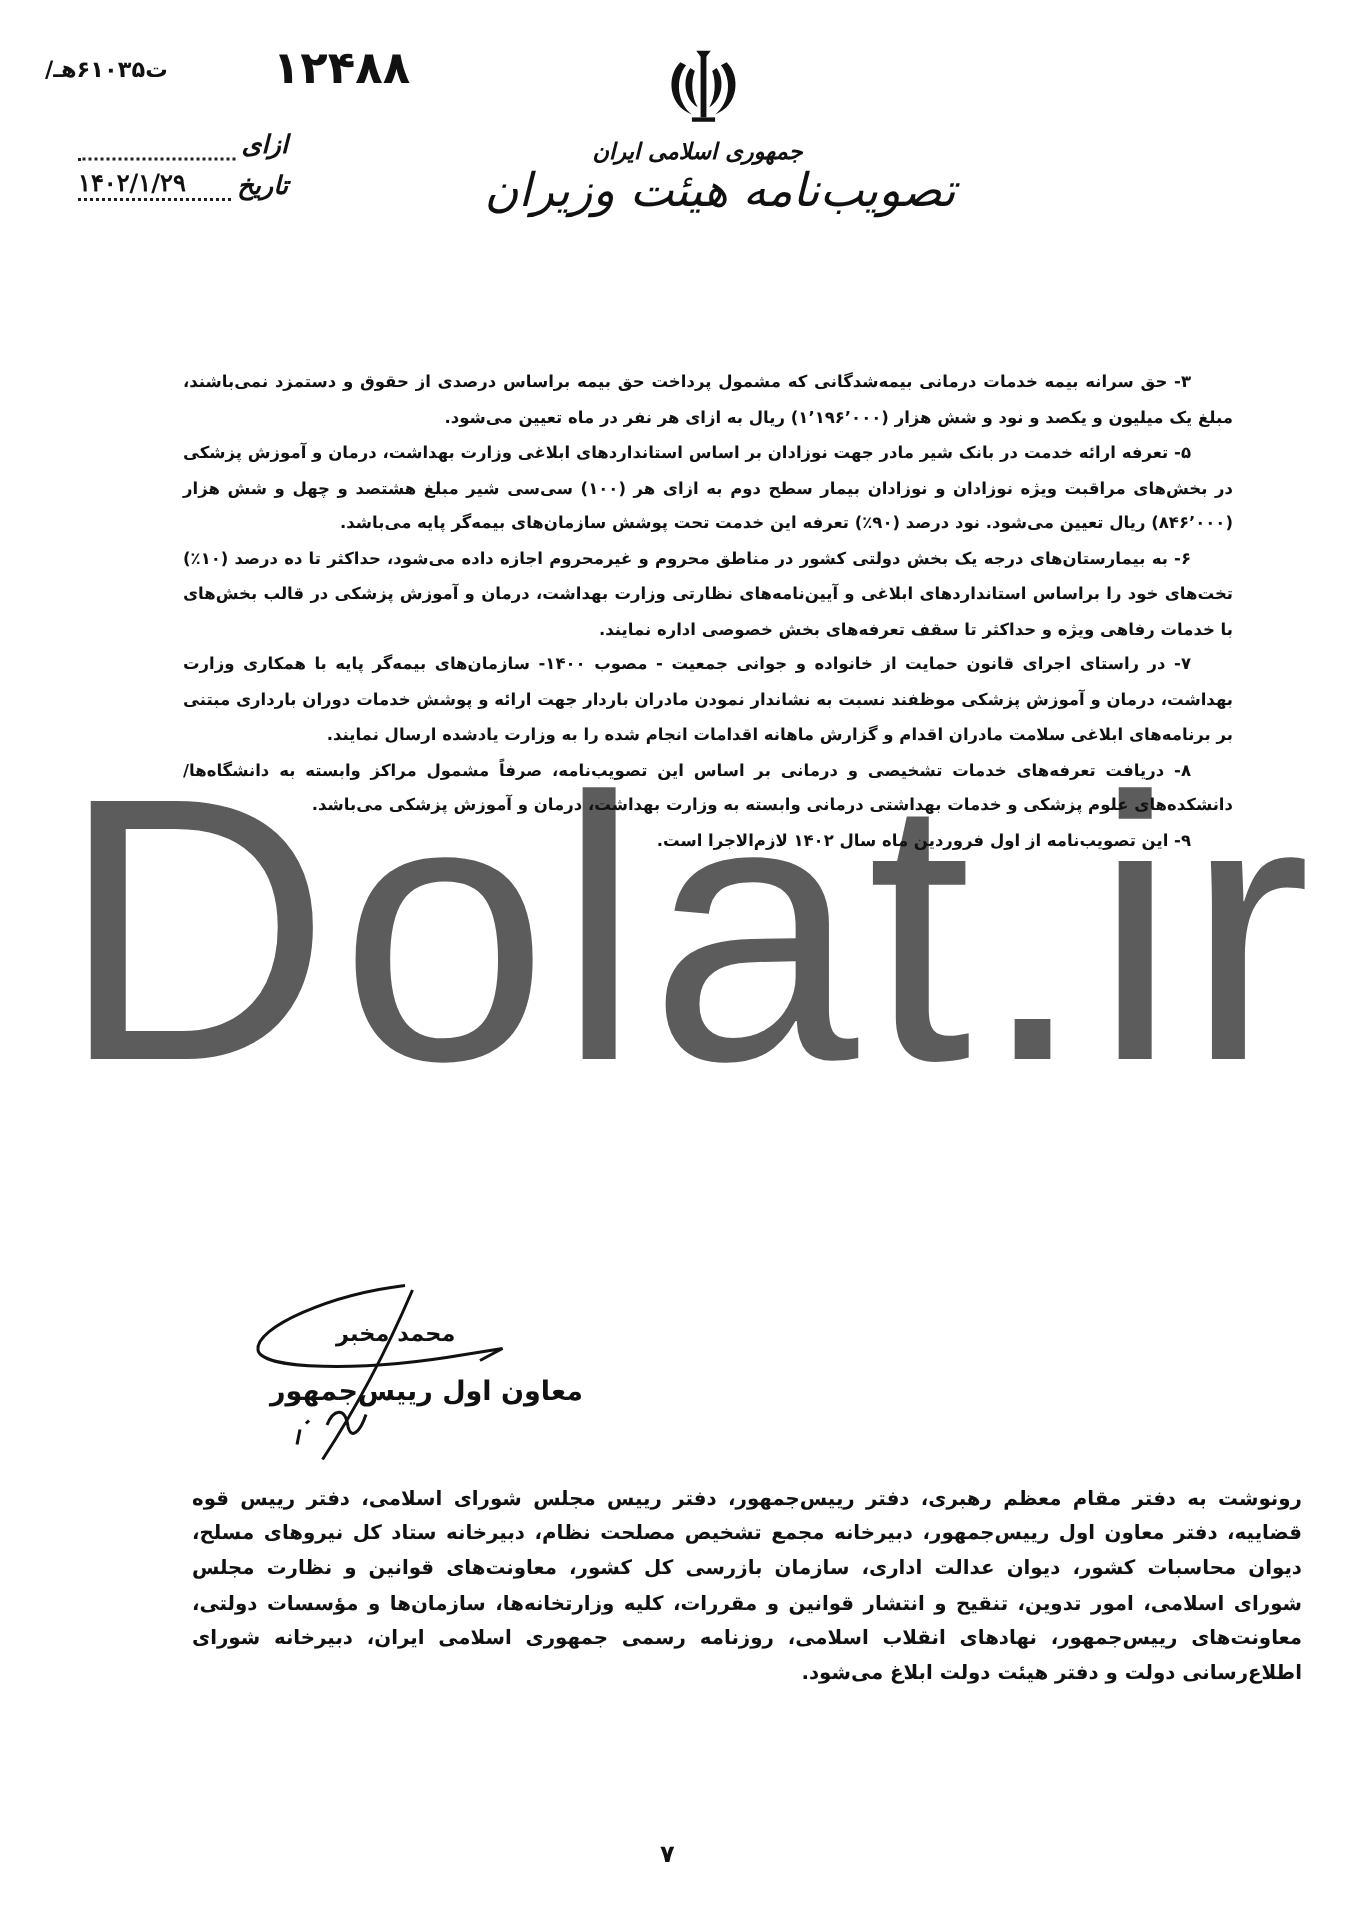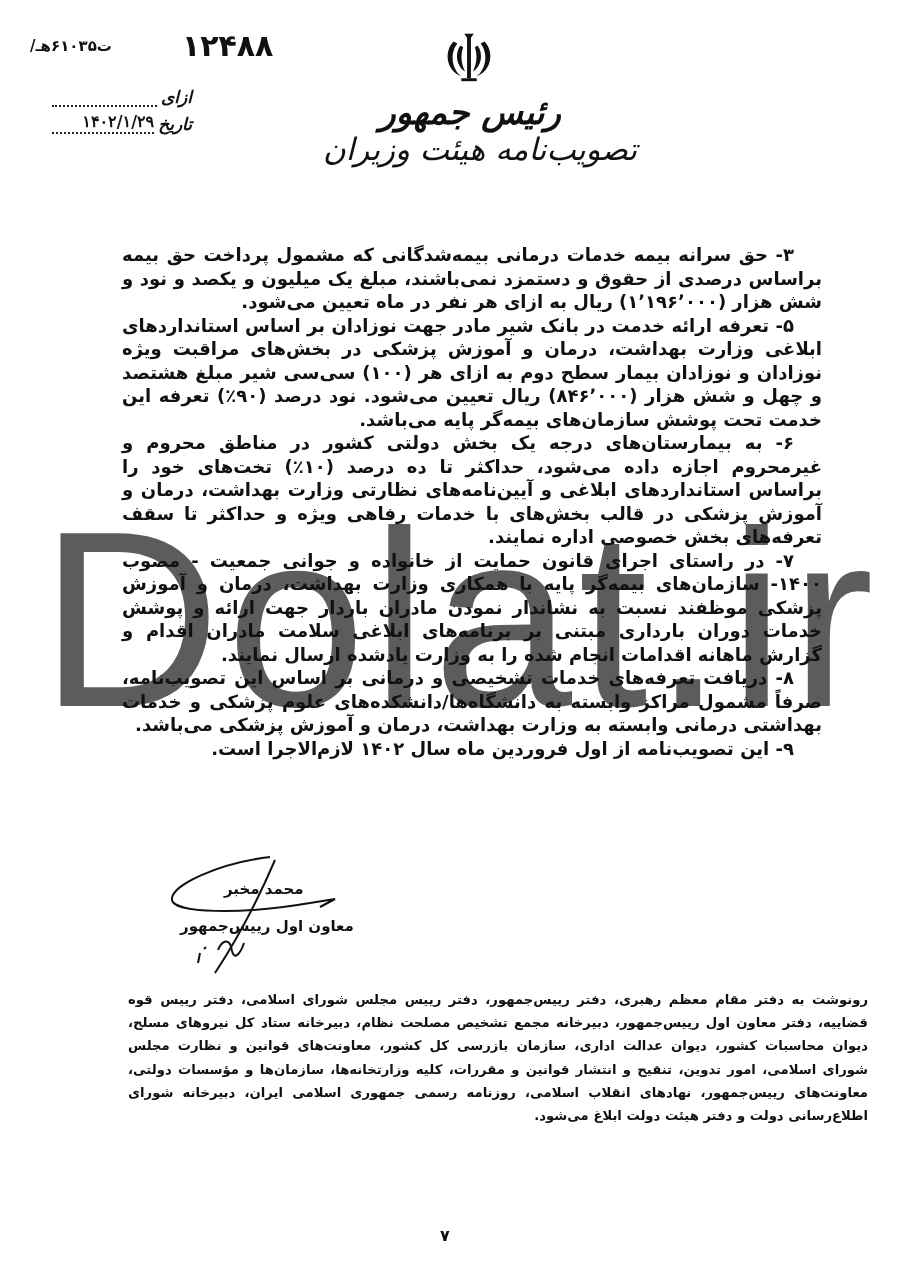--- a/index.html
+++ b/index.html
@@ -12,34 +12,34 @@
     font-family:"Liberation Sans", sans-serif; font-size:250px; line-height:240px;
     color:#404040; letter-spacing:6px; z-index:0; white-space:nowrap; user-select:none;
     opacity:0.85;
   }
   .topleft { position:absolute; left:30px; top:28px; direction:rtl; z-index:2; }
   .ref-line { display:flex; align-items:center; gap:22px; direction:ltr; }
   .big-num { font-family:"DejaVu Sans", sans-serif; font-weight:bold; font-size:30px; letter-spacing:3px;margin-left:48px; }
   .small-ref { font-size:15px; font-weight:bold; }
   .field-row { position:absolute; left:52px; direction:rtl; width:140px; display:flex; align-items:flex-end; gap:4px; font-family:"DejaVu Serif", serif; font-style:italic; font-weight:bold; z-index:2;}
   .field-row .lbl { font-size:17px; }
-  .field-row .val { flex:1; border-bottom:2px dotted #222; font-size:16px; text-align:right; direction:rtl; padding-bottom:1px; min-height:18px; font-style:normal;}
+  .field-row .val { flex:1; border-bottom:2px dotted #222; font-size:16px; text-align:left; direction:rtl; padding-bottom:1px; min-height:18px; font-style:normal;}
   .emblem { position:absolute; left:440px; top:28px; width:58px; height:58px; z-index:2; }
   .header-block { position:absolute; left:300px; top:92px; width:350px; text-align:center; direction:rtl; z-index:2; }
   .hdr-country { font-family:"DejaVu Serif", serif; font-style:italic; font-weight:bold; font-size:15px; margin-right:20px;}
   .hdr-office { font-family:"DejaVu Serif", serif; font-style:italic; font-weight:bold; font-size:34px; line-height:40px; margin-right:10px;}
   .hdr-decree { font-family:"DejaVu Serif", serif; font-style:italic; font-weight:normal; font-size:31px; line-height:34px; margin-right:-10px;}
   .body-text {
     position:absolute; left:122px; top:243px; width:700px; direction:rtl; text-align:justify;
-    font-family:"DejaVu Sans", sans-serif; font-weight:bold; font-size:18px; line-height:23.5px; z-index:2;
+    font-family:"DejaVu Sans", sans-serif; font-weight:bold; font-size:11px; line-height:23.5px; z-index:2;
   }
   .para { margin:0; text-indent:28px; }
   .signature { position:absolute; left:160px; top:855px; width:220px; height:120px; z-index:2;text-align:right; }
   .sig-name { position:absolute; left:64px; top:25px; direction:rtl; font-weight:bold; font-size:15px; }
-  .sig-title { position:absolute; left:20px; top:62px; direction:rtl; font-weight:bold; font-size:15px; white-space:nowrap;}
+  .sig-title { position:absolute; left:20px; top:62px; direction:rtl; font-weight:bold; font-size:18px; white-space:nowrap;}
   .sig-svg { position:absolute; left:0; top:0; }
   .cc-text {
     position:absolute; left:128px; top:988px; width:740px; direction:rtl; text-align:justify;
     font-weight:bold; font-size:13.2px; line-height:23.2px; z-index:2;
   }
   .page-num { position:absolute; left:440px; top:1226px; font-weight:bold; font-size:16px; z-index:2;}
 </style>
 </head>
 <body>
 
@@ -65,21 +65,21 @@
   <path d="M14 14 C4 24 6 44 22 50 C12 42 10 26 18 16 Z" fill="#111"></path>
   <path d="M46 14 C56 24 54 44 38 50 C48 42 50 26 42 16 Z" fill="#111"></path>
   <path d="M21 18 C15 26 17 40 26 45 C22 38 21 28 24 20 Z" fill="#111"></path>
   <path d="M39 18 C45 26 43 40 34 45 C38 38 39 28 36 20 Z" fill="#111"></path>
   <rect x="28" y="8" width="4" height="44" fill="#111"></rect>
   <path d="M25 6 L35 6 L32 10 L28 10 Z" fill="#111"></path>
   <rect x="22" y="52" width="16" height="3" fill="#111"></rect>
 </svg>
 
 <div class="header-block">
-  <div class="hdr-office">رئیس جمهور</div>
+  <div class="hdr-country">جمهوری اسلامی ایران</div>
   <div class="hdr-decree">تصویب‌نامه هیئت وزیران</div>
 </div>
 
 <div class="body-text">
   <p class="para">۳- حق سرانه بیمه خدمات درمانی بیمه‌شدگانی که مشمول پرداخت حق بیمه براساس درصدی از حقوق و دستمزد نمی‌باشند، مبلغ یک میلیون و یکصد و نود و شش هزار (۱٬۱۹۶٬۰۰۰) ریال به ازای هر نفر در ماه تعیین می‌شود.</p>
   <p class="para">۵- تعرفه ارائه خدمت در بانک شیر مادر جهت نوزادان بر اساس استانداردهای ابلاغی وزارت بهداشت، درمان و آموزش پزشکی در بخش‌های مراقبت ویژه نوزادان و نوزادان بیمار سطح دوم به ازای هر (۱۰۰) سی‌سی شیر مبلغ هشتصد و چهل و شش هزار (۸۴۶٬۰۰۰) ریال تعیین می‌شود. نود درصد (۹۰٪) تعرفه این خدمت تحت پوشش سازمان‌های بیمه‌گر پایه می‌باشد.</p>
   <p class="para">۶- به بیمارستان‌های درجه یک بخش دولتی کشور در مناطق محروم و غیرمحروم اجازه داده می‌شود، حداکثر تا ده درصد (۱۰٪) تخت‌های خود را براساس استانداردهای ابلاغی و آیین‌نامه‌های نظارتی وزارت بهداشت، درمان و آموزش پزشکی در قالب بخش‌های با خدمات رفاهی ویژه و حداکثر تا سقف تعرفه‌های بخش خصوصی اداره نمایند.</p>
   <p class="para">۷- در راستای اجرای قانون حمایت از خانواده و جوانی جمعیت - مصوب ۱۴۰۰- سازمان‌های بیمه‌گر پایه با همکاری وزارت بهداشت، درمان و آموزش پزشکی موظفند نسبت به نشاندار نمودن مادران باردار جهت ارائه و پوشش خدمات دوران بارداری مبتنی بر برنامه‌های ابلاغی سلامت مادران اقدام و گزارش ماهانه اقدامات انجام شده را به وزارت یادشده ارسال نمایند.</p>
   <p class="para">۸- دریافت تعرفه‌های خدمات تشخیصی و درمانی بر اساس این تصویب‌نامه، صرفاً مشمول مراکز وابسته به دانشگاه‌ها/دانشکده‌های علوم پزشکی و خدمات بهداشتی درمانی وابسته به وزارت بهداشت، درمان و آموزش پزشکی می‌باشد.</p>
   <p class="para">۹- این تصویب‌نامه از اول فروردین ماه سال ۱۴۰۲ لازم‌الاجرا است.</p>

